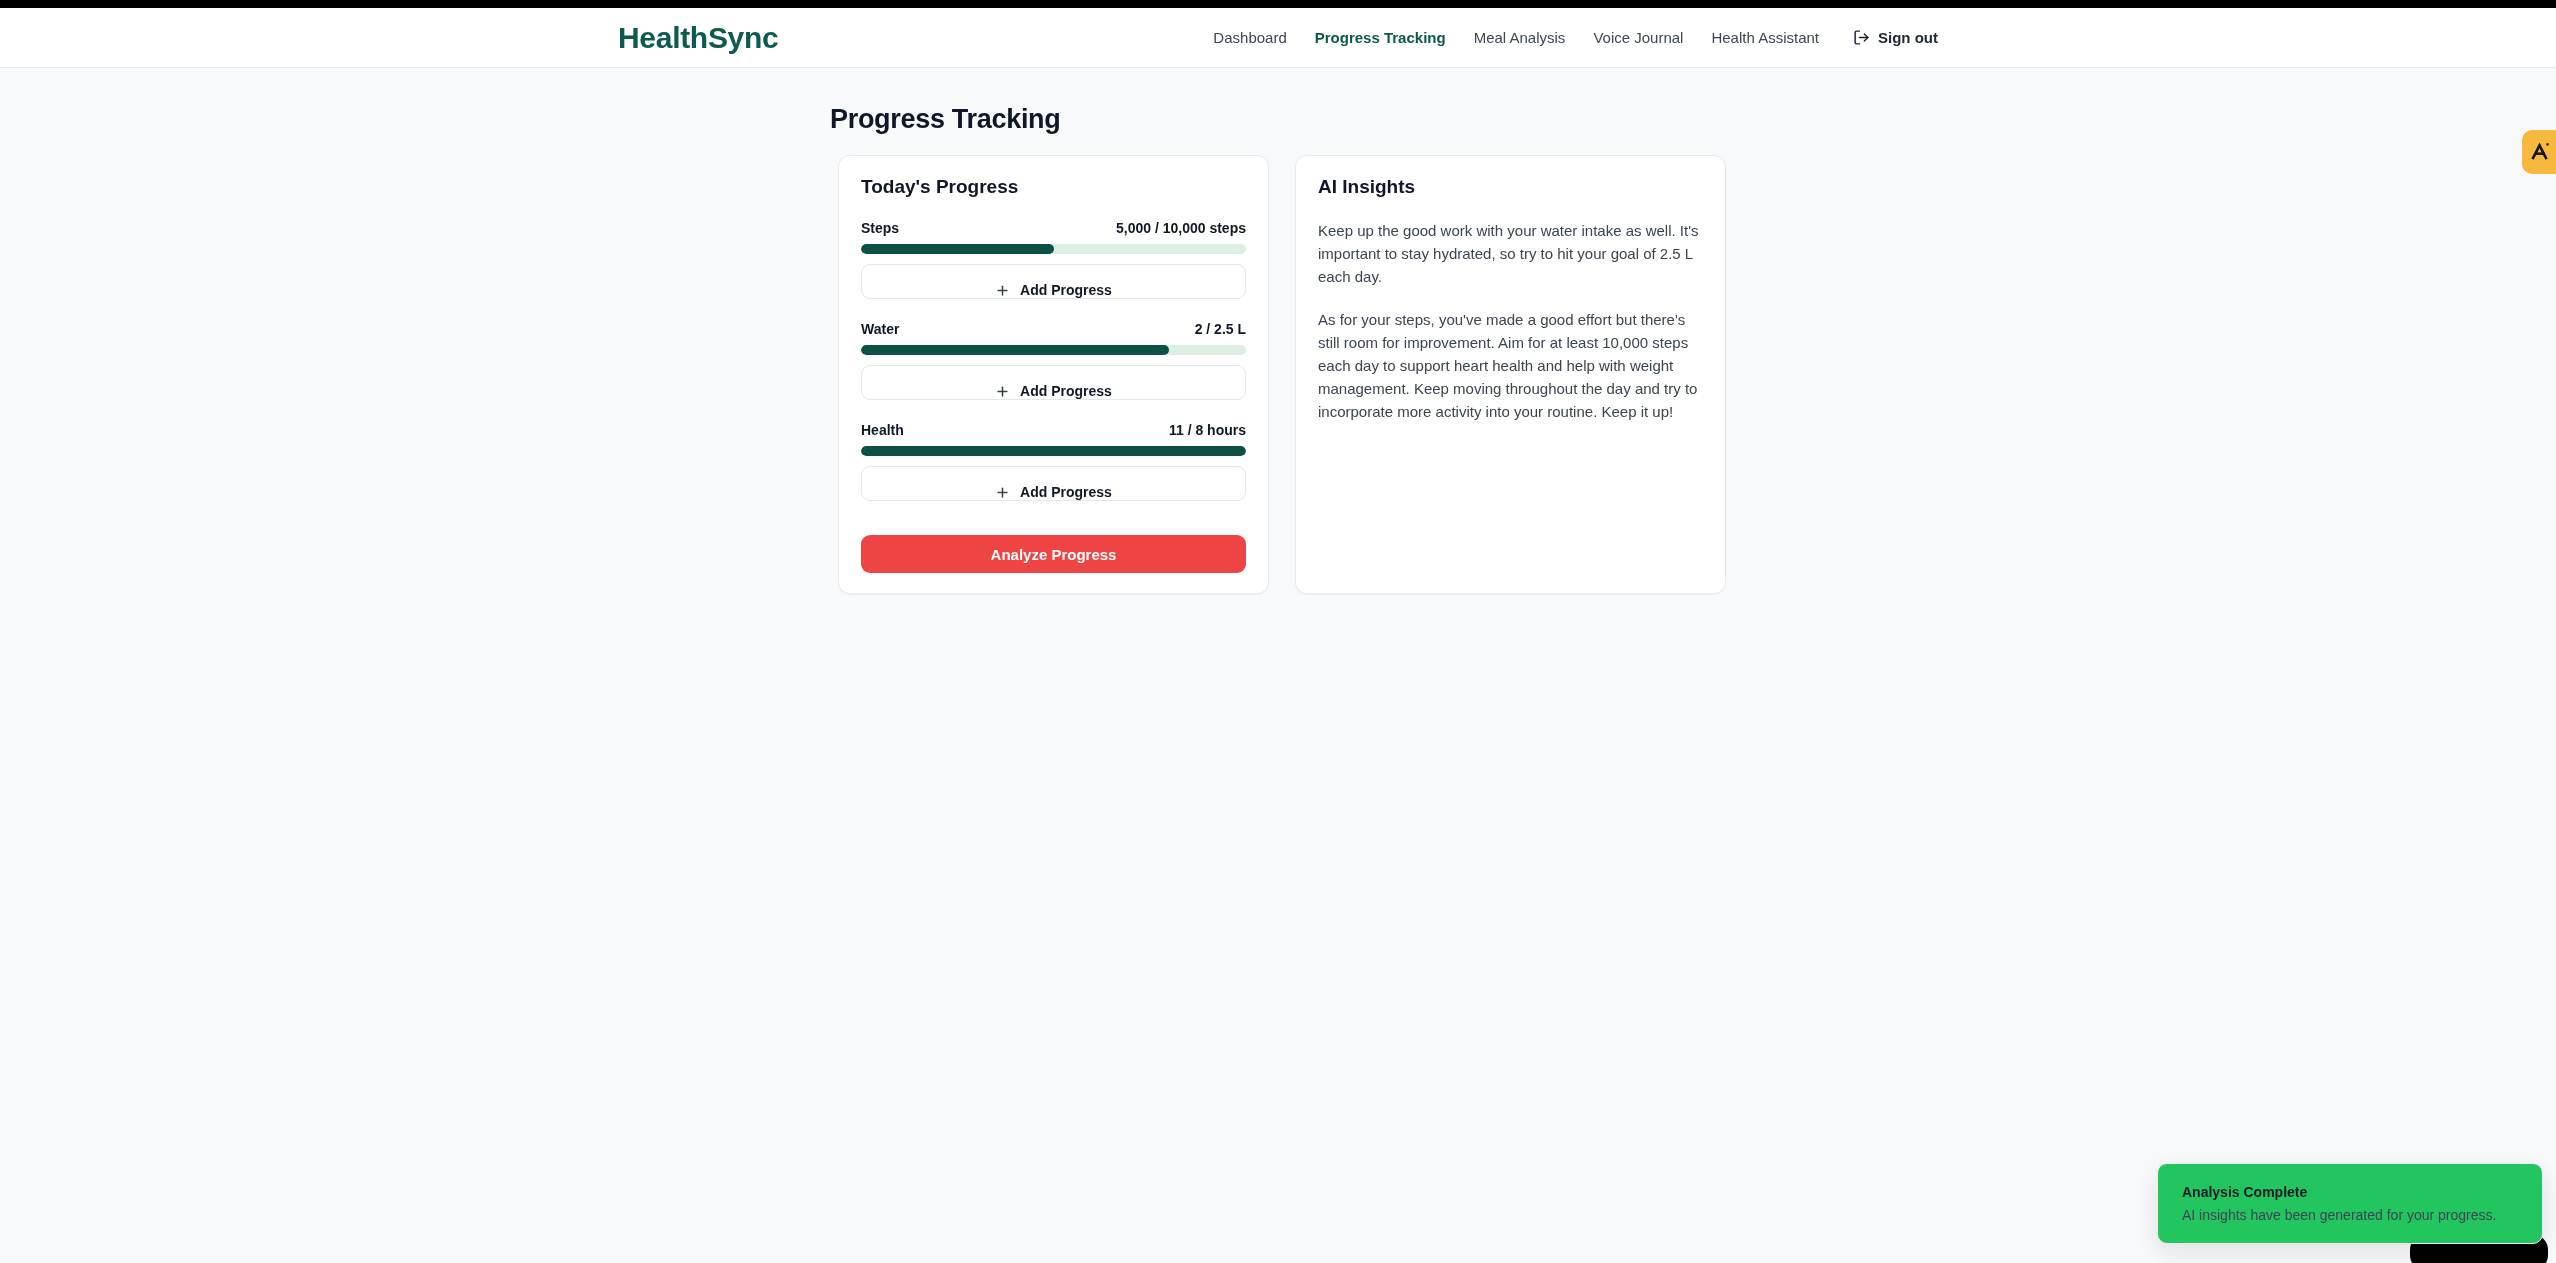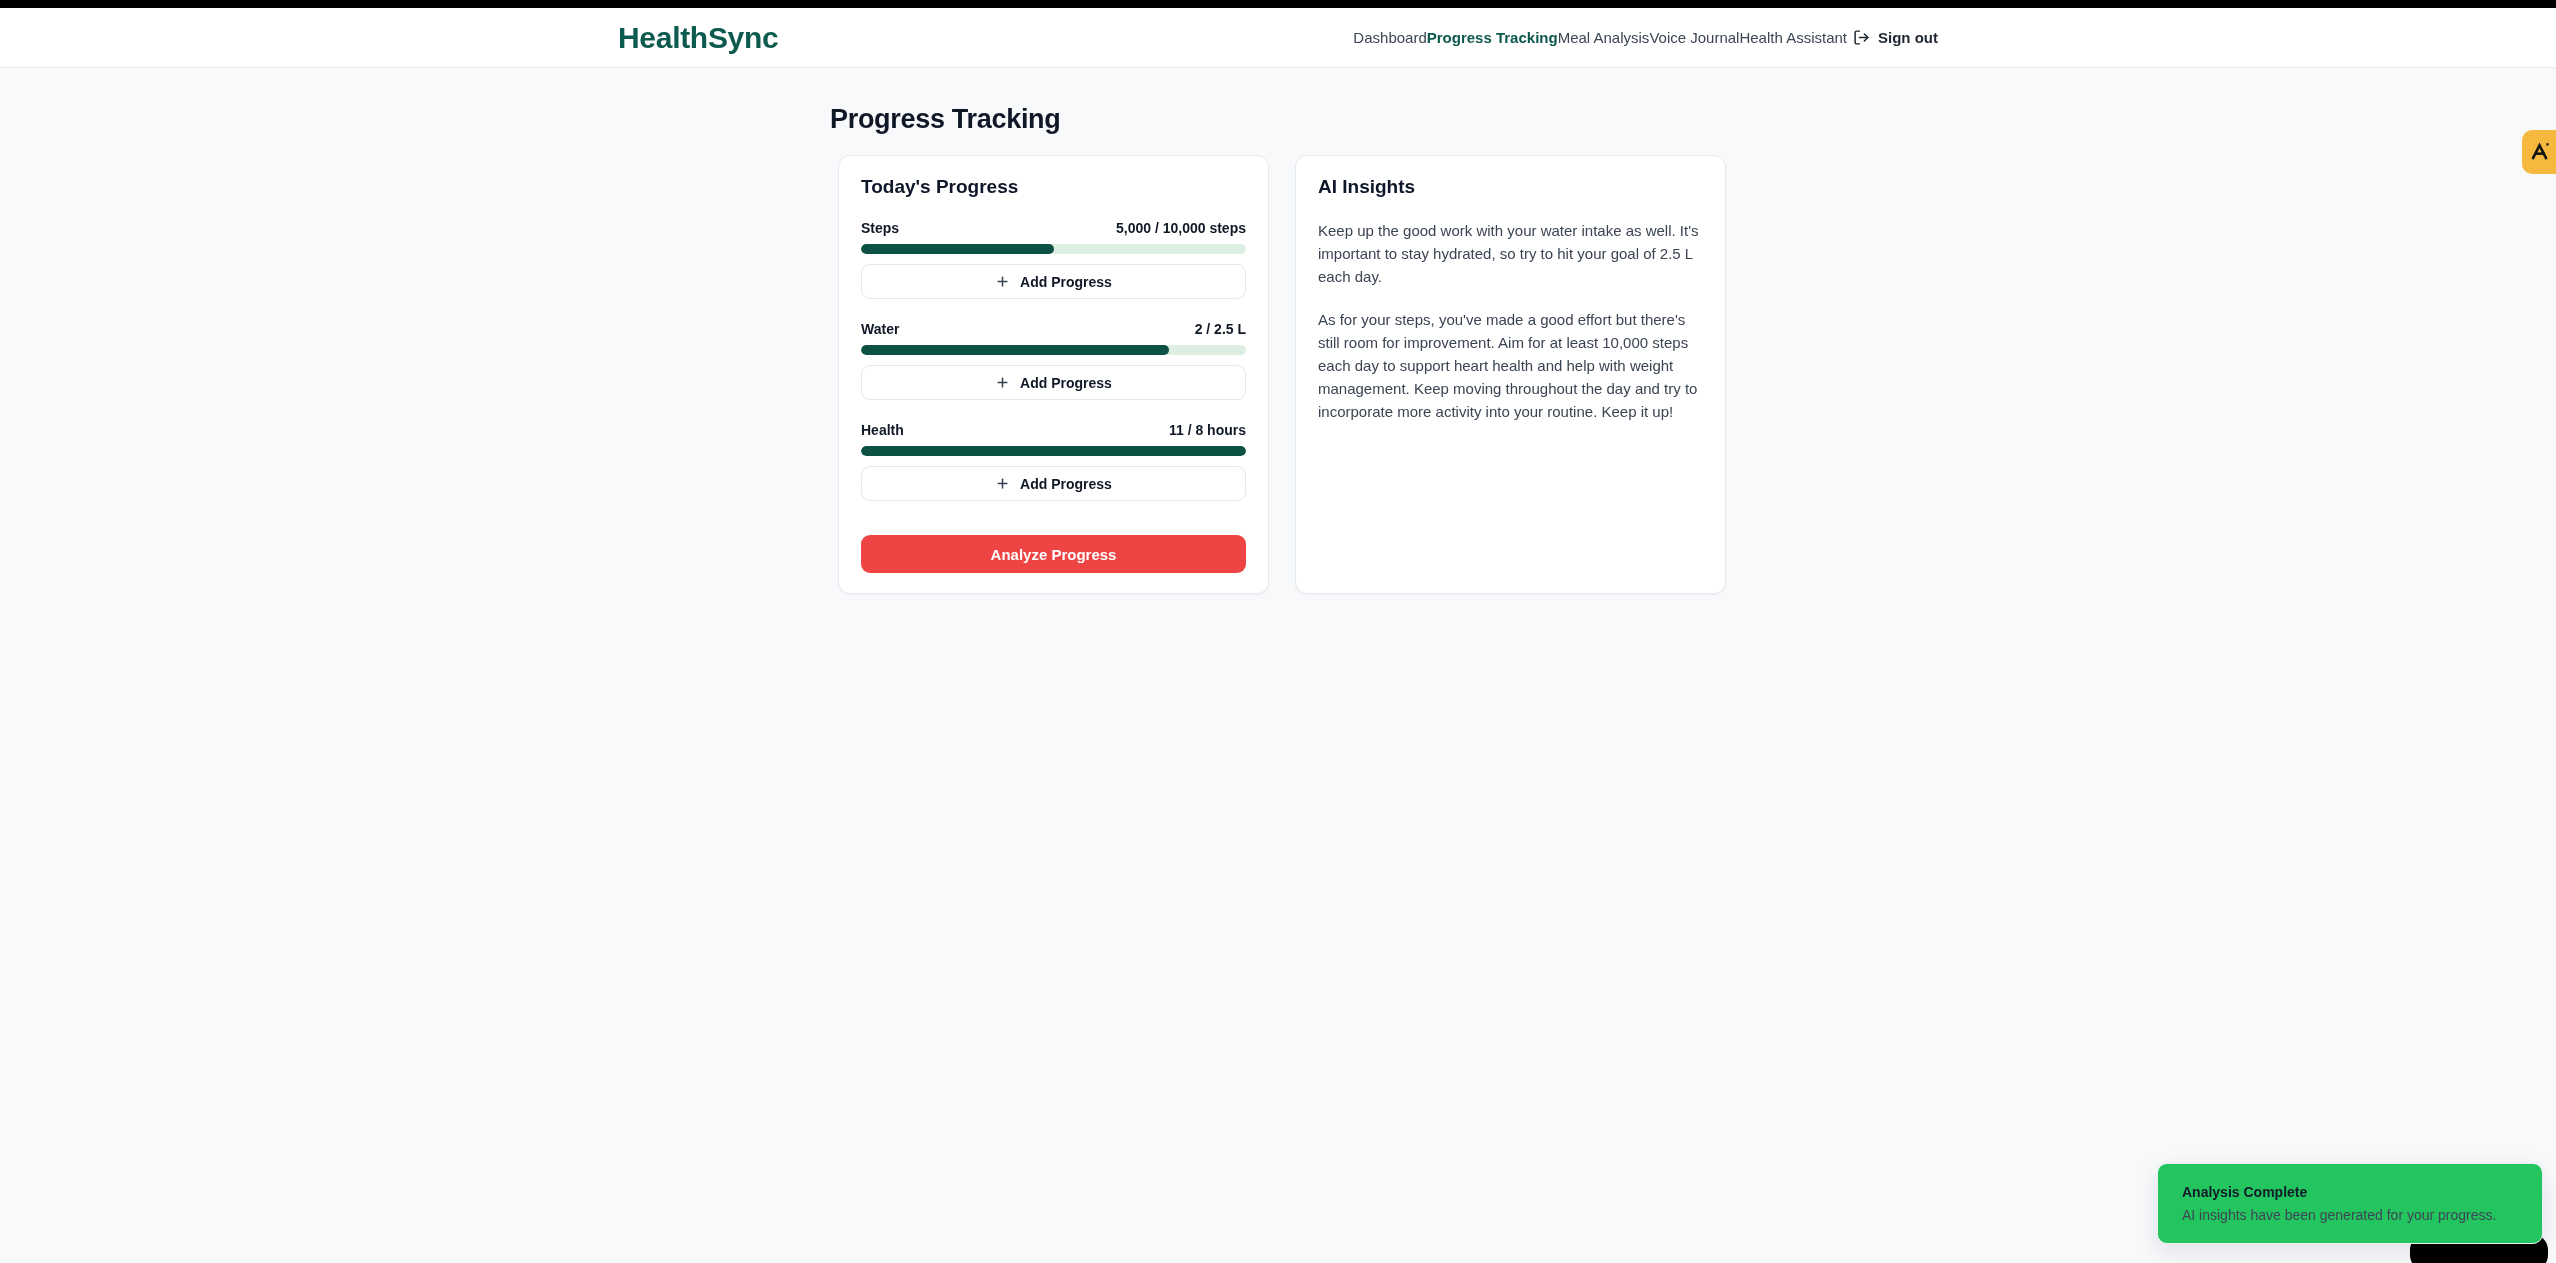--- a/index.html
+++ b/index.html
@@ -19,21 +19,21 @@
     height:60px; background:#ffffff; border-bottom:1px solid #e7eaee;
   }
   .header-inner {
     width:1320px; height:100%; margin:0 auto;
     display:flex; align-items:center; justify-content:space-between;
   }
   .logo {
     font-size:30px; font-weight:700; color:#0d5a4e; letter-spacing:-0.3px;
     cursor:pointer;
   }
-  nav { display:flex; align-items:center; }
+  nav { display:flex; align-items:center; gap:28px; }
   .nav-item {
     font-size:15px; color:#3d4654; cursor:pointer; white-space:nowrap;
   }
   .nav-item.active { color:#0c584c; font-weight:700; }
   .signout {
     display:flex; align-items:center; gap:8px; margin-left:6px;
     font-size:15px; font-weight:600; color:#1f2733; cursor:pointer; white-space:nowrap;
   }
   .signout svg { display:block; }
 
@@ -55,21 +55,21 @@
     display:flex; align-items:center; justify-content:space-between;
     font-size:14px; font-weight:600; color:#101827; margin-bottom:8px;
   }
   .bar-track {
     height:10px; border-radius:6px; background:#ddeee3; overflow:hidden; margin-bottom:10px;
   }
   .bar-fill { height:100%; border-radius:6px; background:#0d5044; }
 
   .add-btn {
     width:100%; height:35px; background:#fff; border:1px solid #e4e7eb; border-radius:9px;
-    display:flex; align-items:center; justify-content:center; gap:10px;
+    display:flex; align-items:flex-end; justify-content:center; gap:10px;
     font-family:inherit; font-size:14px; font-weight:600; color:#101827; cursor:pointer;
   }
   .add-btn svg { display:block; }
 
   .analyze-btn {
     width:100%; height:38px; margin-top:12px;
     background:#ef4444; color:#fff; border:none; border-radius:9px;
     font-family:inherit; font-size:15px; font-weight:700; cursor:pointer;
   }
 

